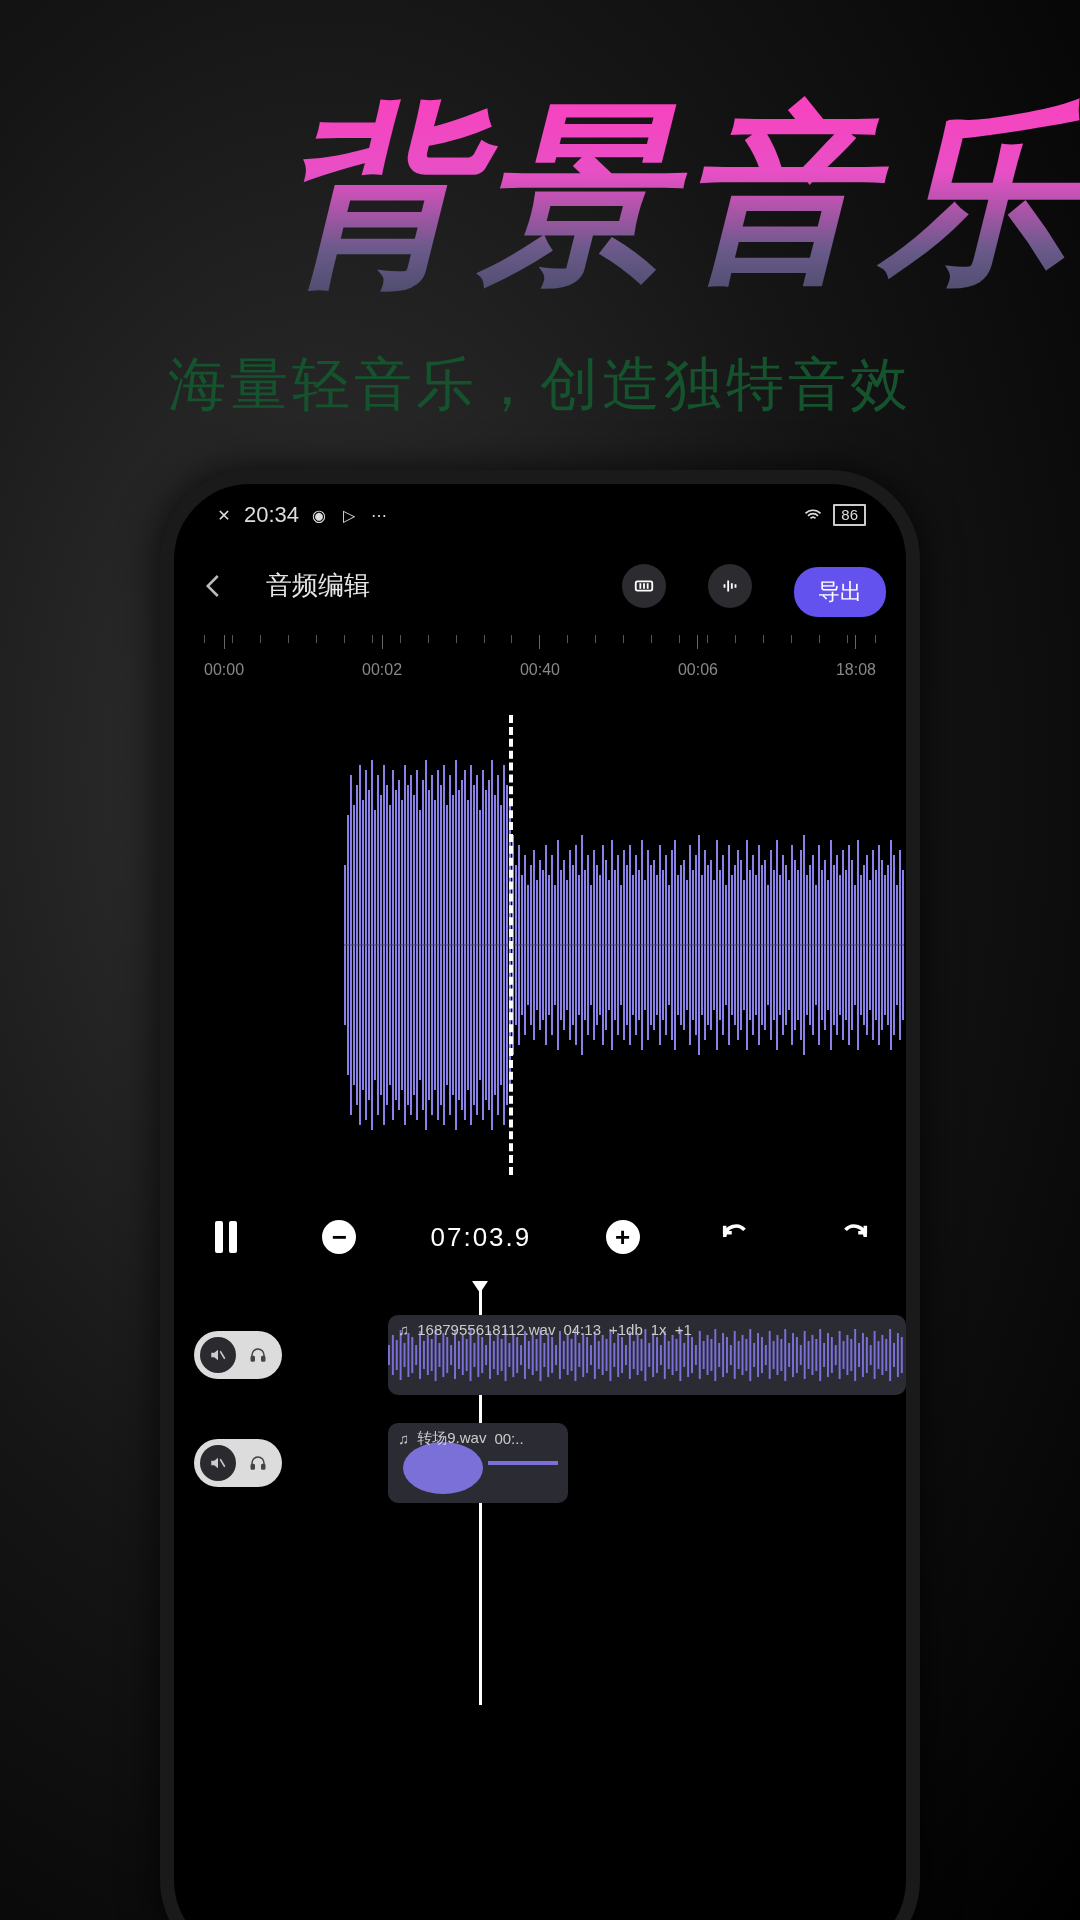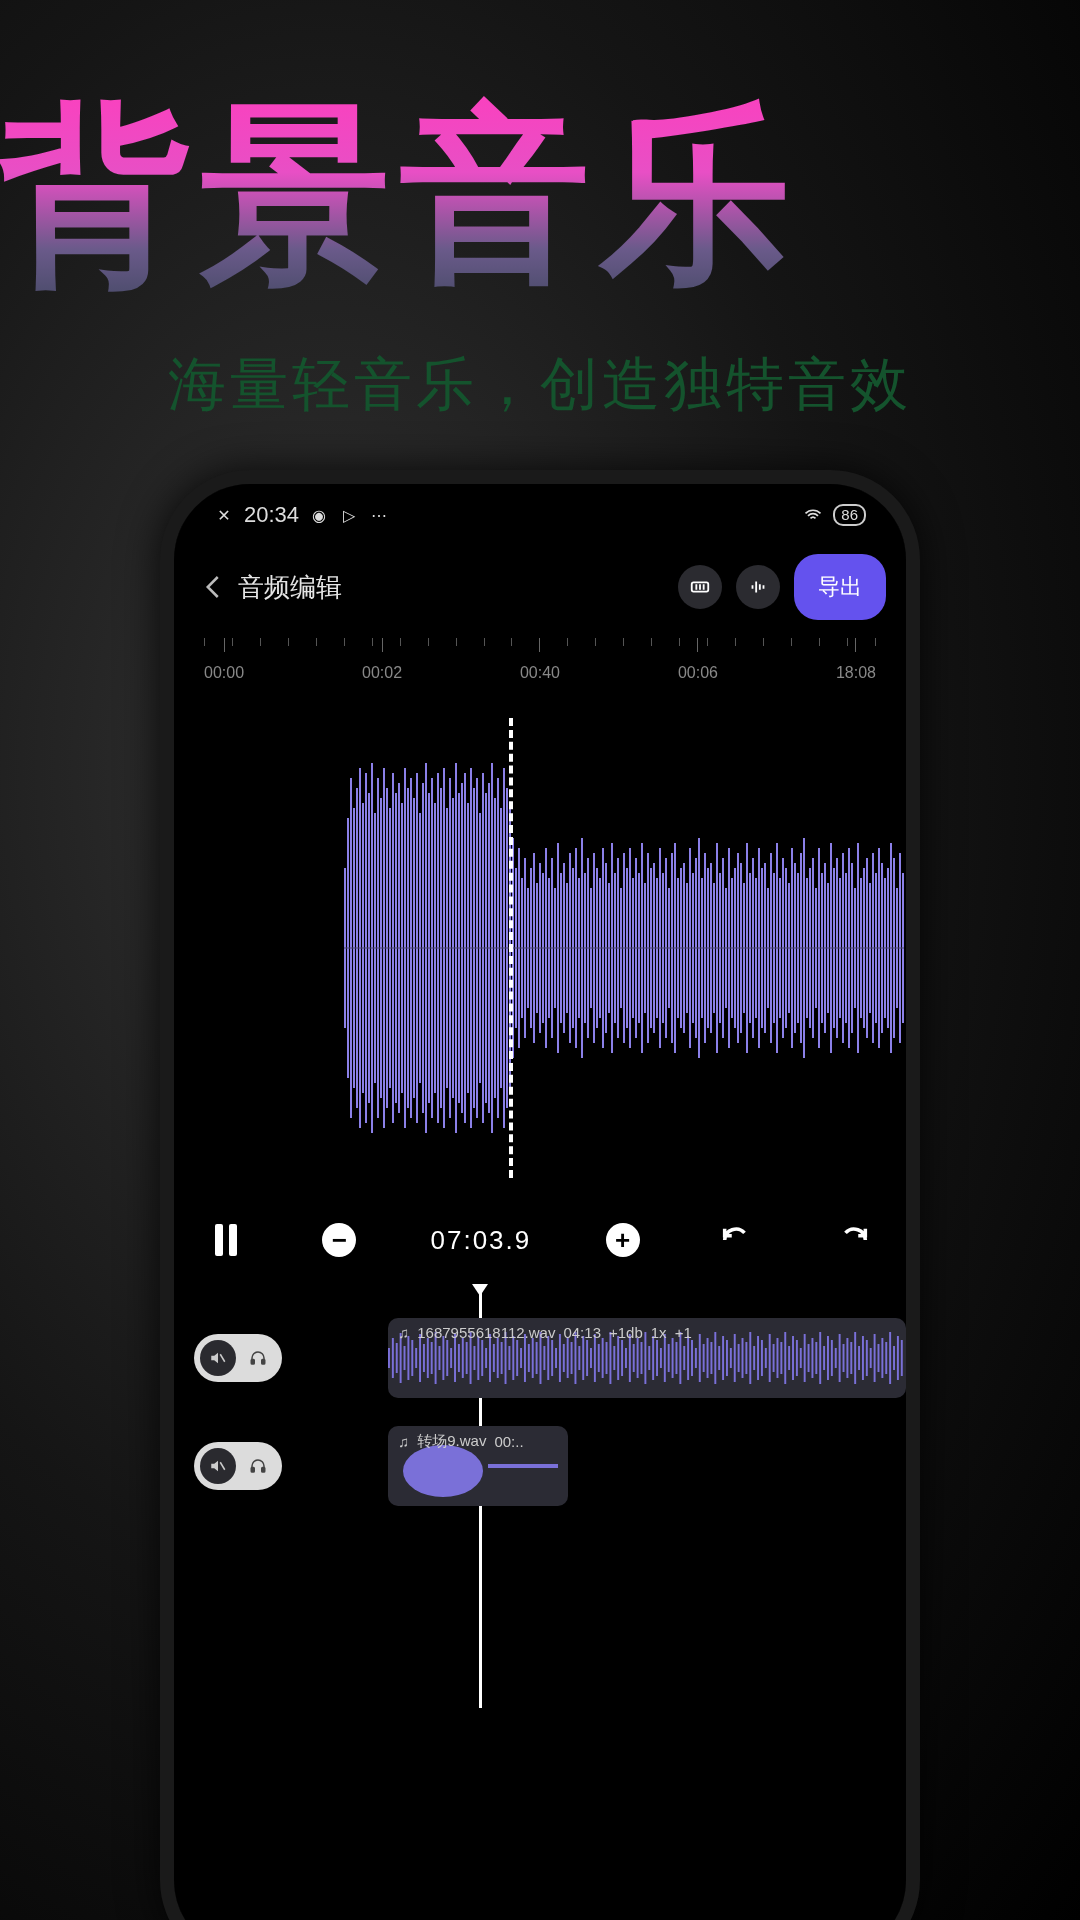--- a/index.html
+++ b/index.html
@@ -5,29 +5,30 @@
 * { margin: 0; padding: 0; box-sizing: border-box; }
 body {
   width: 1080px;
   height: 1920px;
   background: radial-gradient(ellipse at 30% 40%, #333 0%, #151515 50%, #000 100%);
   font-family: -apple-system, "Helvetica Neue", sans-serif;
   overflow: hidden;
   position: relative;
 }
 .promo-title {
-  text-align: left;
+  text-align: right;
   font-size: 190px;
   font-weight: 900;
   letter-spacing: 10px;
   margin-top: 70px;
   background: linear-gradient(180deg, #ff3dbd 0%, #e84fc5 40%, #6a5a8a 70%, #3a445a 100%);
   -webkit-background-clip: text;
   background-clip: text;
   color: transparent;
+  font-style: italic;
 }
 .promo-sub {
   text-align: center;
   font-size: 58px;
   color: #14532d;
   margin-top: 20px;
   letter-spacing: 4px;
 }
 .phone {
   position: absolute;
@@ -59,32 +60,32 @@
   gap: 10px;
 }
 .statusbar .left { display: flex; align-items: center; gap: 10px; }
 .statusbar .right { margin-left: auto; display: flex; align-items: center; gap: 10px; }
 .sb-icon {
   width: 20px; height: 20px; display: inline-flex; align-items: center; justify-content: center;
   font-size: 16px;
 }
 .battery {
   border: 2px solid #ccc;
-  border-radius: 10px;
+  border-radius: 1px;
   padding: 0 6px;
   font-size: 15px;
   line-height: 18px;
   position: relative;
 }
 
 .header {
   display: flex;
   align-items: center;
   padding: 18px 20px 18px 20px;
-  gap: 4px;
+  gap: 32px;
 }
 .back-arrow {
   width: 40px; height: 40px;
   color: #aaa;
   display: flex; align-items: center; justify-content: center;
   font-size: 32px;
 }
 .header-title {
   color: #e5e5e5;
   font-size: 26px;
@@ -96,23 +97,24 @@
   background: #2b2b30;
   color: #fff;
   display: flex; align-items: center; justify-content: center;
   margin-left: 10px;
 }
 .round-btn svg { width: 22px; height: 22px; }
 .export-btn {
   background: #6452ee;
   color: #fff;
   font-size: 22px;
-  padding: 18px 24px;
+  padding: 10px 24px;
   border-radius: 24px;
   margin-left: 10px;
+  margin-top: 13px;
 }
 
 .ruler-wrap { position: relative; height: 80px; text-align: right; }
 .ruler {
   display: flex;
   justify-content: space-between;
   padding: 0 30px;
   color: #888;
   font-size: 16px;
   position: relative;

